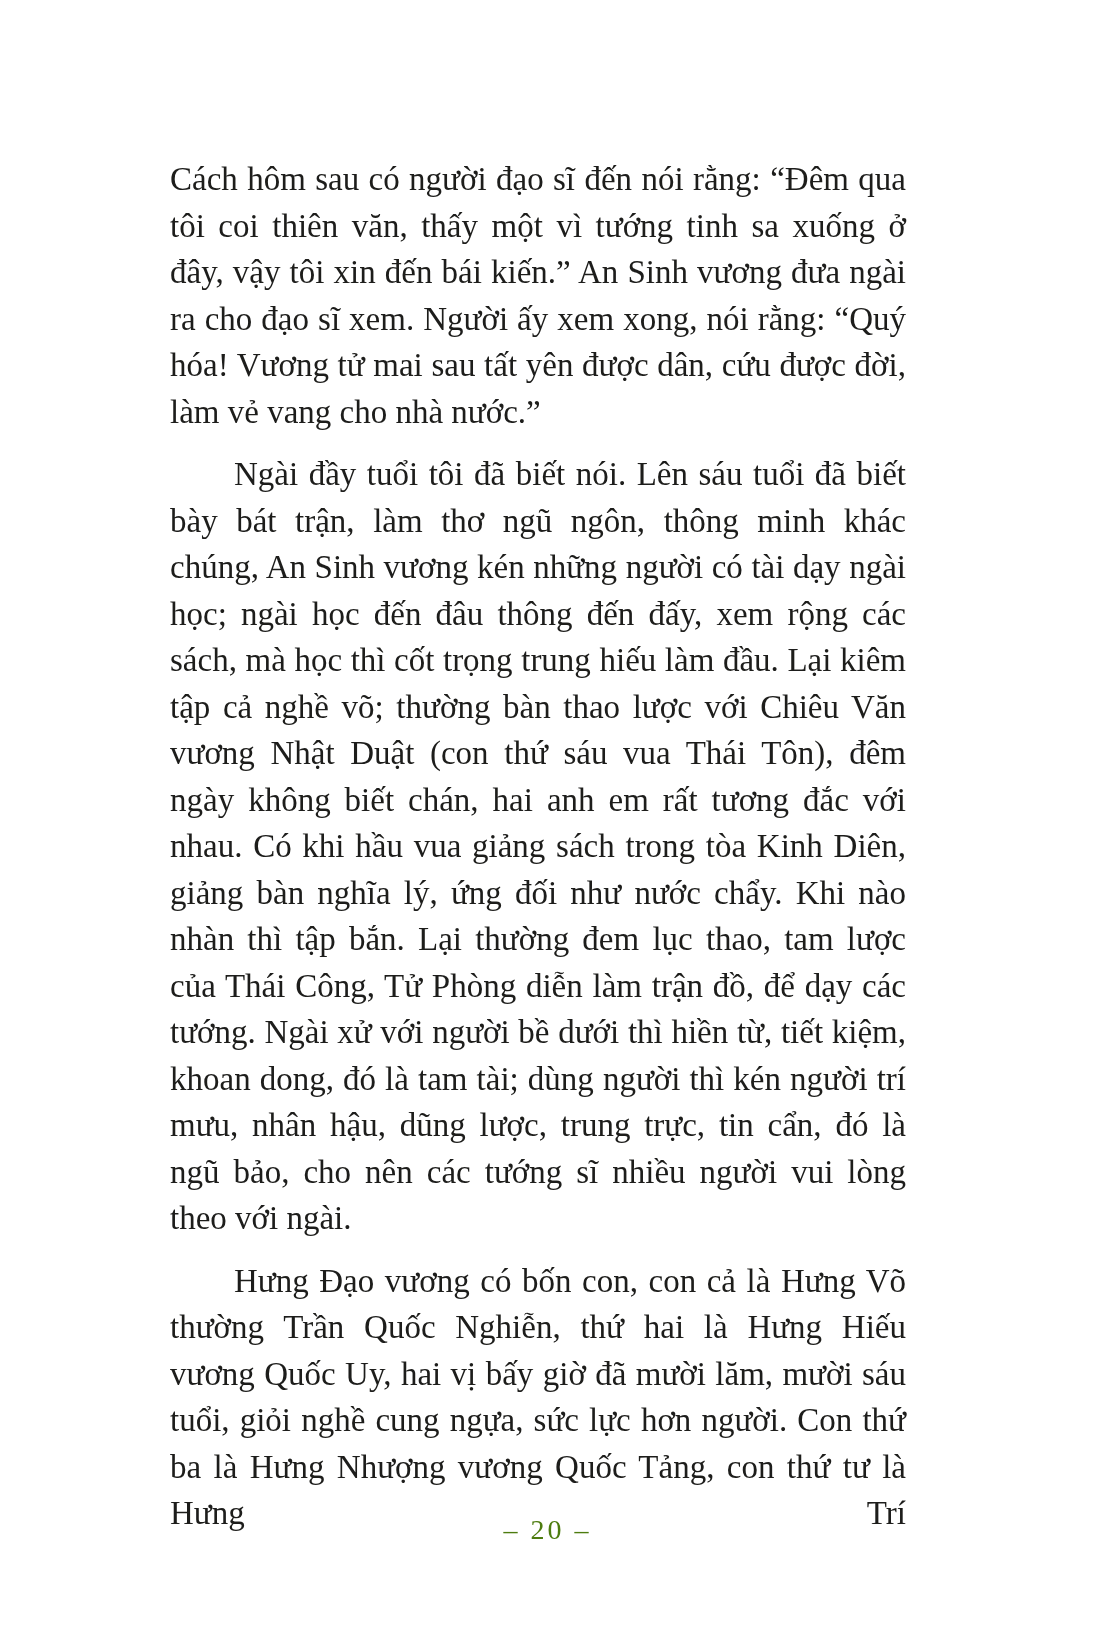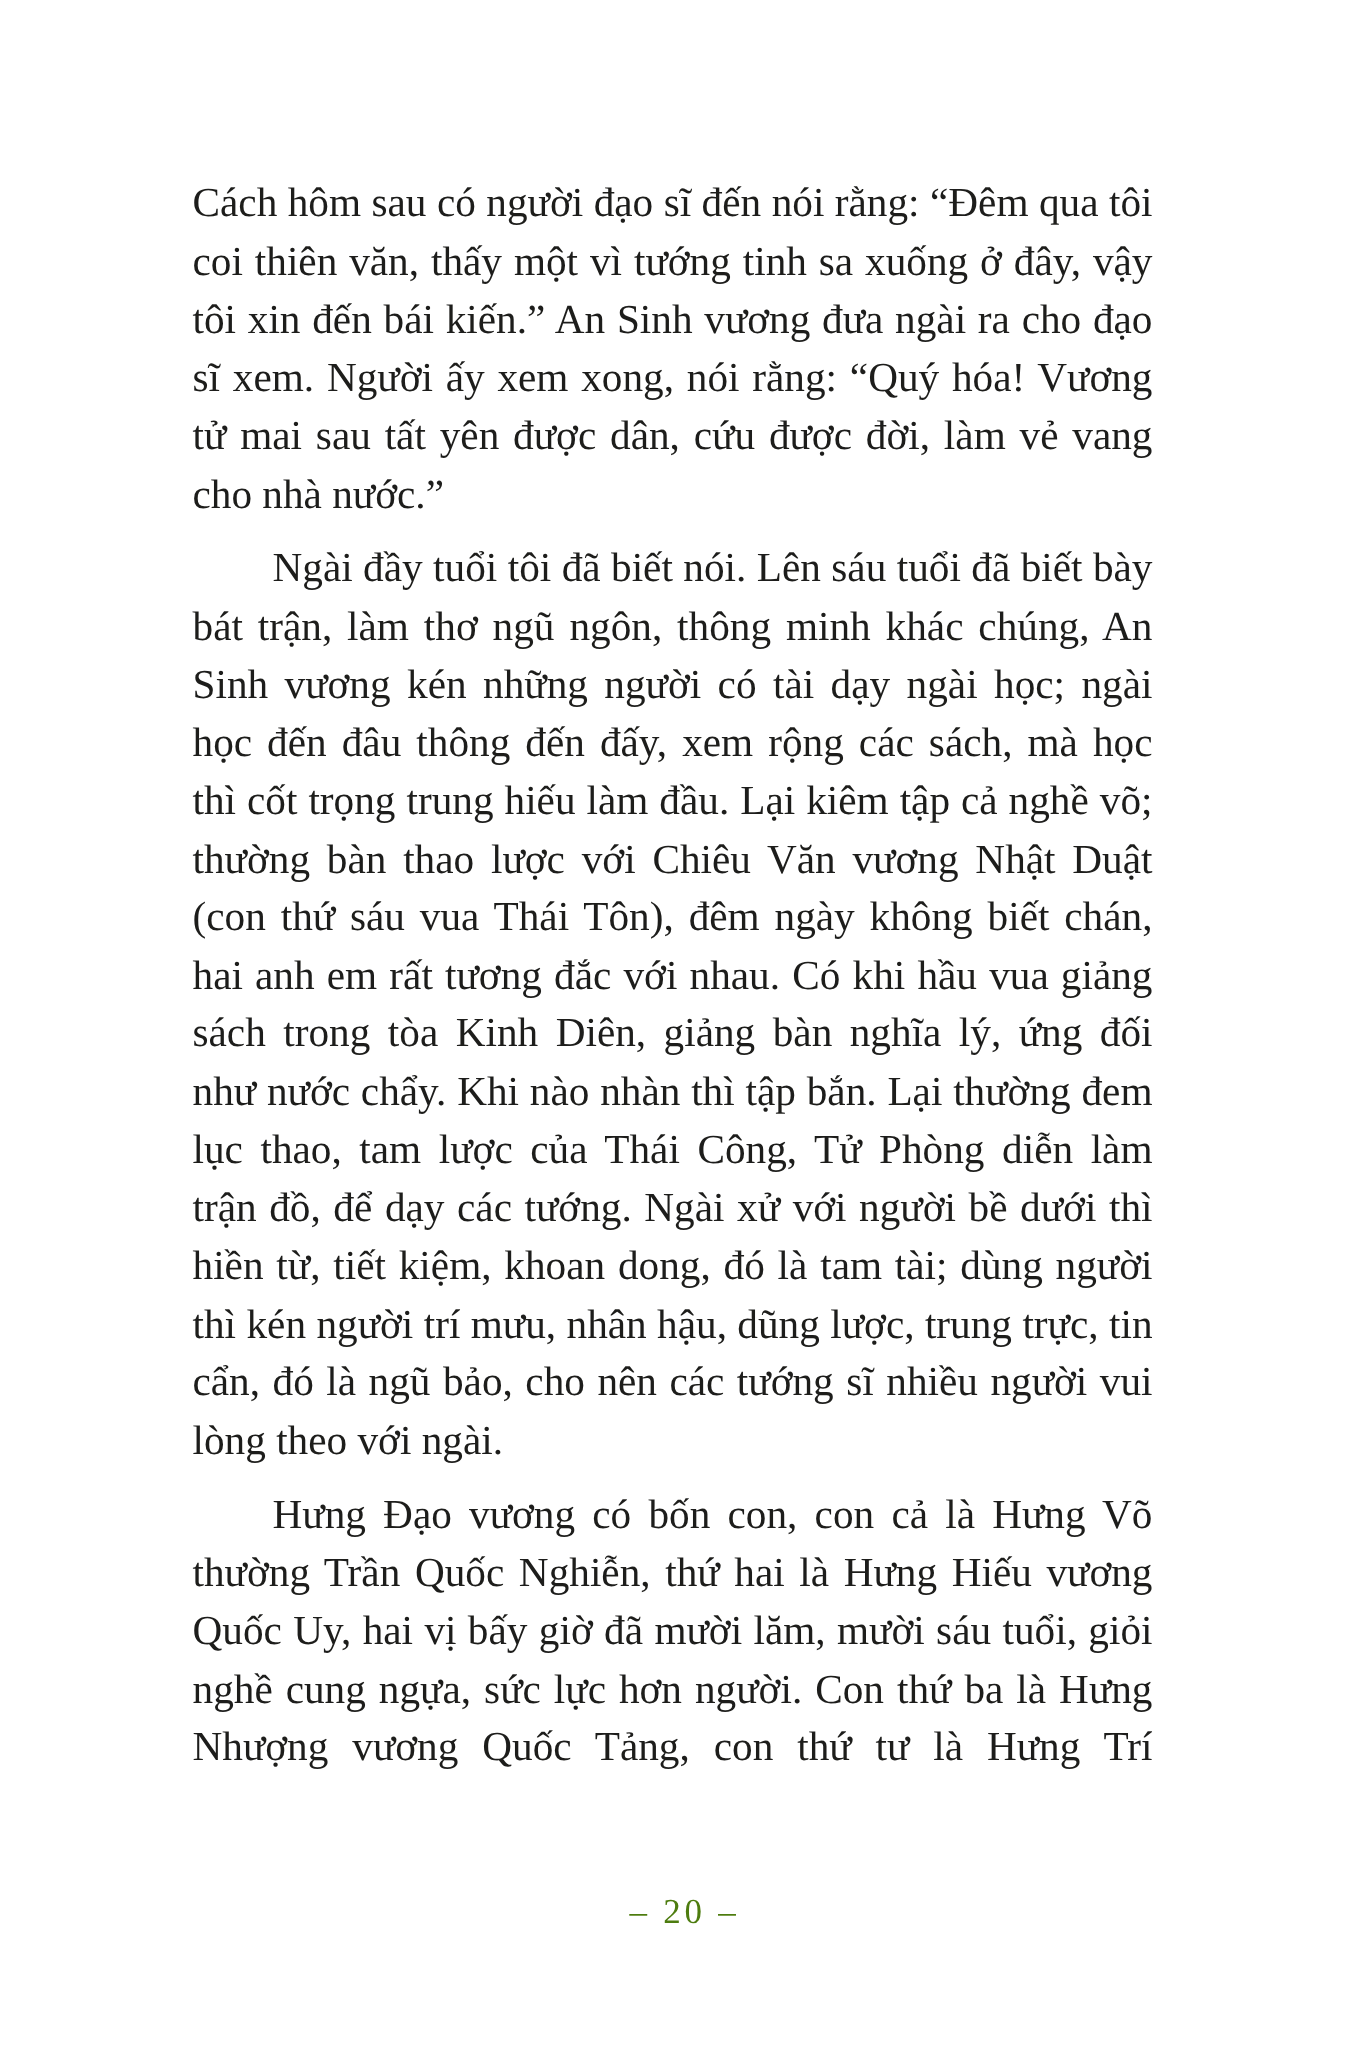--- a/index.html
+++ b/index.html
@@ -18,21 +18,21 @@
     position: absolute;
     left: 154px;
     top: 140px;
     width: 768px;
     color: #1d1d1b;
     font-size: 33px;
     line-height: 46.5px;
     text-align: justify;
   }
   .para {
-    margin: 0;
+    margin: 16px;
     padding: 0;
   }
   .para + .para {
     margin-top: 13px;
   }
   .para.indented {
     text-indent: 64px;
   }
   
   .para.continues {

